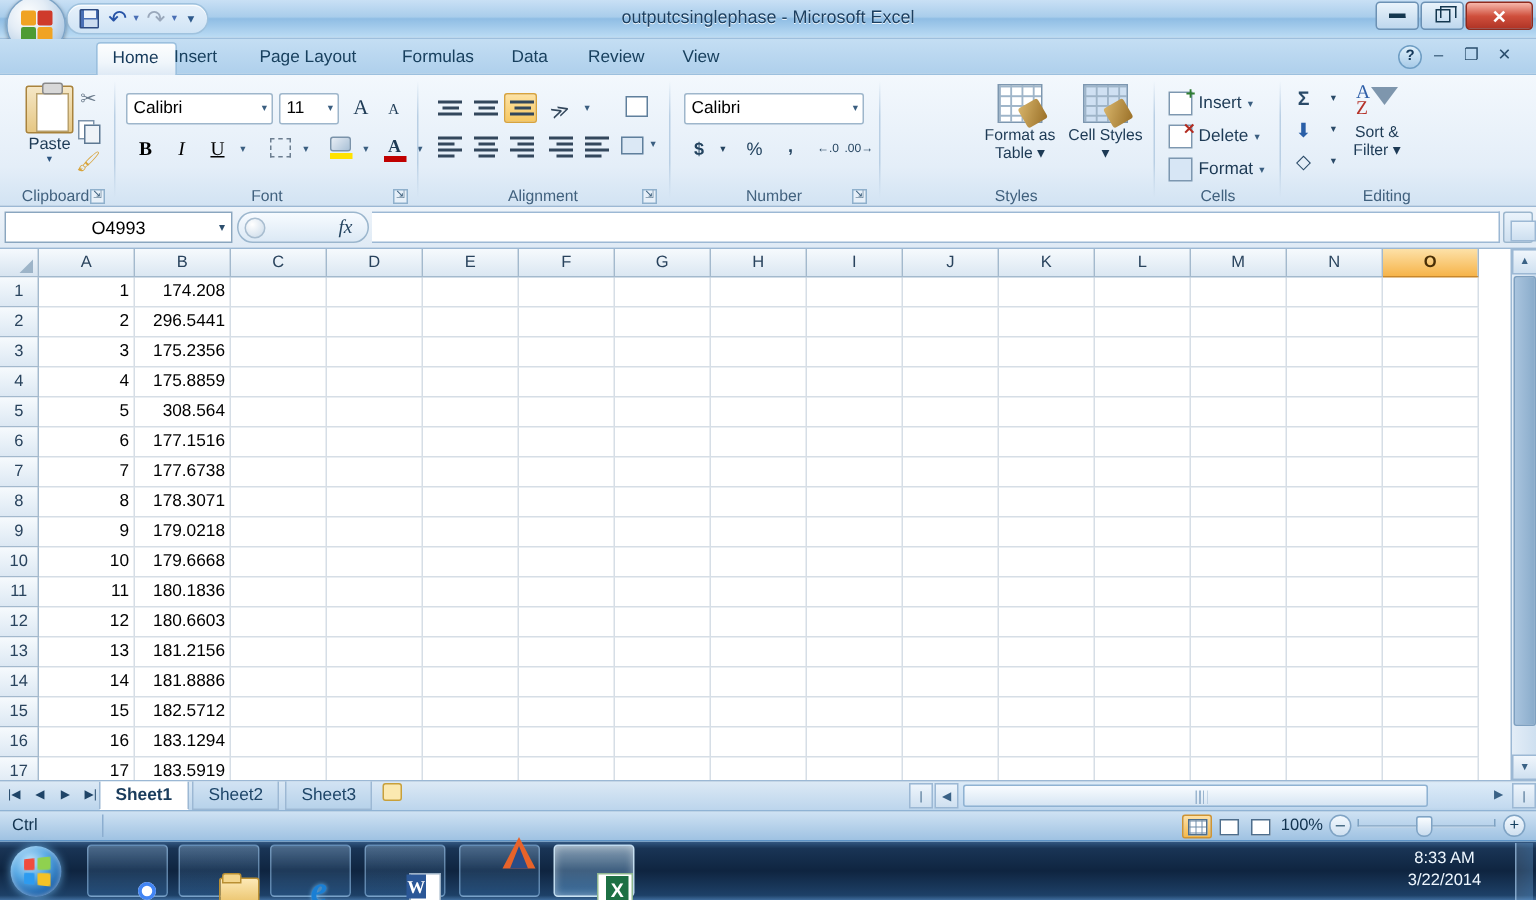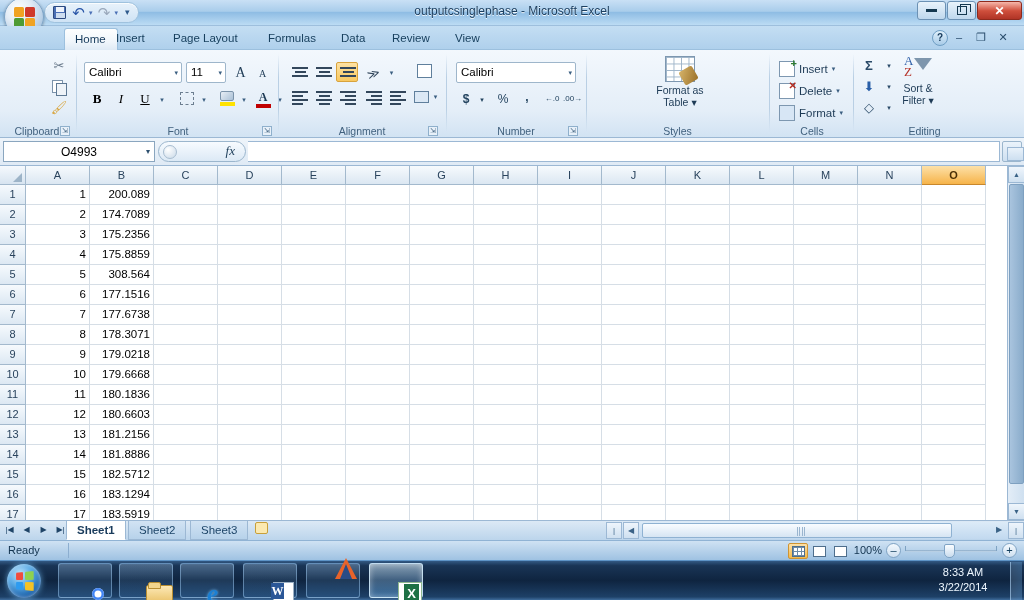--- a/index.html
+++ b/index.html
@@ -564,20 +564,25 @@
 
     <div class="help-btn">?</div>
     <div class="doc-ctl" style="right:56px;">–</div>
     <div class="doc-ctl" style="right:34px;">❐</div>
     <div class="doc-ctl" style="right:12px;">✕</div>
   </div>
 
   <div class="ribbon">
 
     <div class="group" style="left:0;width:74px;">
+      <div class="paste-btn">
+        <div class="paste-ico"></div>
+        <div class="paste-label">Paste</div>
+        <div class="paste-caret">▾</div>
+      </div>
       <div class="mini-btn" style="left:48px;top:5px;">
         <div class="scissors">✂</div>
       </div>
       <div class="mini-btn" style="left:48px;top:26px;">
         <div class="copy-ico"></div>
       </div>
       <div class="mini-btn" style="left:48px;top:47px;">
         <div class="brush-ico">🖌</div>
       </div>
       <div class="group-label">Clipboard</div>
@@ -720,20 +725,27 @@
       <div class="dlg-launcher" style="right:4px;">⇲</div>
     </div>
     <div class="group-sep" style="left:586px;"></div>
 
     <div class="group" style="left:590px;width:175px;">
       <div class="bigbtn" style="left:61px;">
         <div class="grid-ico">
             <span class="brush-corner"></span>
           </div>
         <span>Format as Table</span>
+        <span>▾</span>
+      </div>
+      <div class="bigbtn" style="left:118px;">
+        <div class="grid-ico blue">
+            <span class="brush-corner"></span>
+          </div>
+        <span>Cell Styles</span>
         <span>▾</span>
       </div>
       <div class="group-label">Styles</div>
     </div>
     <div class="group-sep" style="left:769px;"></div>
 
     <div class="group" style="left:773px;width:78px;">
       <div class="menu-row" style="left:2px;top:8px;">
         <span class="menu-ico ins"></span>
         <span>Insert</span>
@@ -827,38 +839,38 @@
         <div class="rowhdr">12</div>
         <div class="rowhdr">13</div>
         <div class="rowhdr">14</div>
         <div class="rowhdr">15</div>
         <div class="rowhdr">16</div>
         <div class="rowhdr">17</div>
       </div>
     <div class="cells" id="cellgrid">
         <div class="cellrow">
           <div class="cell" style="width: 64px;">1</div>
-          <div class="cell" style="width: 64px;">200.089</div>
+          <div class="cell" style="width: 64px;">174.208</div>
           <div class="cell" style="width: 64px;"></div>
           <div class="cell" style="width: 64px;"></div>
           <div class="cell" style="width: 64px;"></div>
           <div class="cell" style="width: 64px;"></div>
           <div class="cell" style="width: 64px;"></div>
           <div class="cell" style="width: 64px;"></div>
           <div class="cell" style="width: 64px;"></div>
           <div class="cell" style="width: 64px;"></div>
           <div class="cell" style="width: 64px;"></div>
           <div class="cell" style="width: 64px;"></div>
           <div class="cell" style="width: 64px;"></div>
           <div class="cell" style="width: 64px;"></div>
           <div class="cell" style="width: 64px;"></div>
         </div>
         <div class="cellrow">
           <div class="cell" style="width: 64px;">2</div>
-          <div class="cell" style="width: 64px;">174.7089</div>
+          <div class="cell" style="width: 64px;">296.5441</div>
           <div class="cell" style="width: 64px;"></div>
           <div class="cell" style="width: 64px;"></div>
           <div class="cell" style="width: 64px;"></div>
           <div class="cell" style="width: 64px;"></div>
           <div class="cell" style="width: 64px;"></div>
           <div class="cell" style="width: 64px;"></div>
           <div class="cell" style="width: 64px;"></div>
           <div class="cell" style="width: 64px;"></div>
           <div class="cell" style="width: 64px;"></div>
           <div class="cell" style="width: 64px;"></div>
@@ -1150,21 +1162,21 @@
       <div class="hs-btn" style="left:17px;">◀</div>
       <div class="hs-thumb">
           <span class="hs-grip"></span>
         </div>
       <div class="hs-btn" style="right:17px;border:none;background:transparent;">▶</div>
       <div class="hs-btn" style="right:0;">|</div>
     </div>
   </div>
 
   <div class="statusbar">
-    <div class="status-text">Ready</div>
+    <div class="status-text">Ctrl</div>
     <div class="status-sep"></div>
     <div class="viewbtns">
       <div class="vbtn on">
           <span class="vb-grid"></span>
         </div>
       <div class="vbtn">
           <span class="vb-page"></span>
         </div>
       <div class="vbtn">
           <span class="vb-page"></span>

